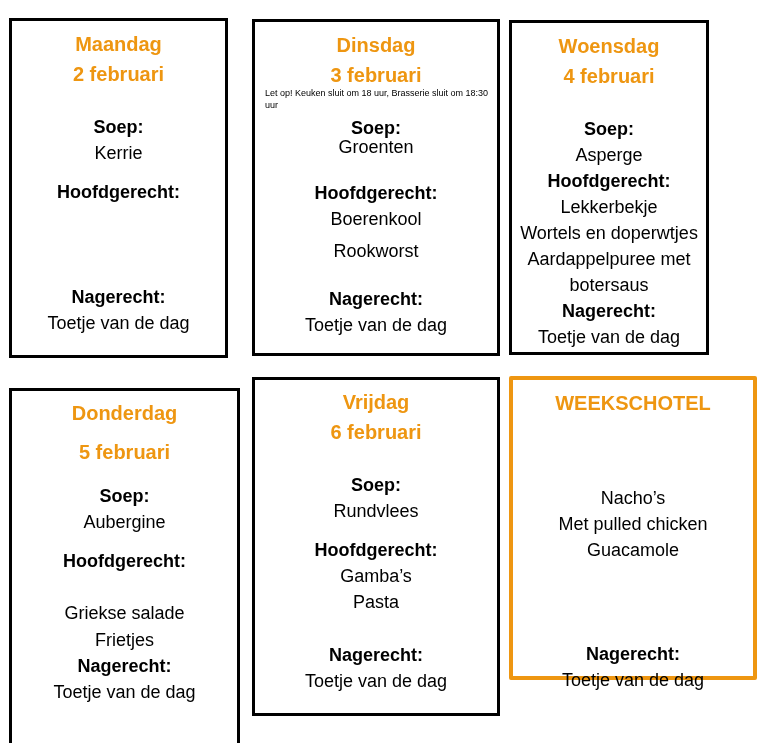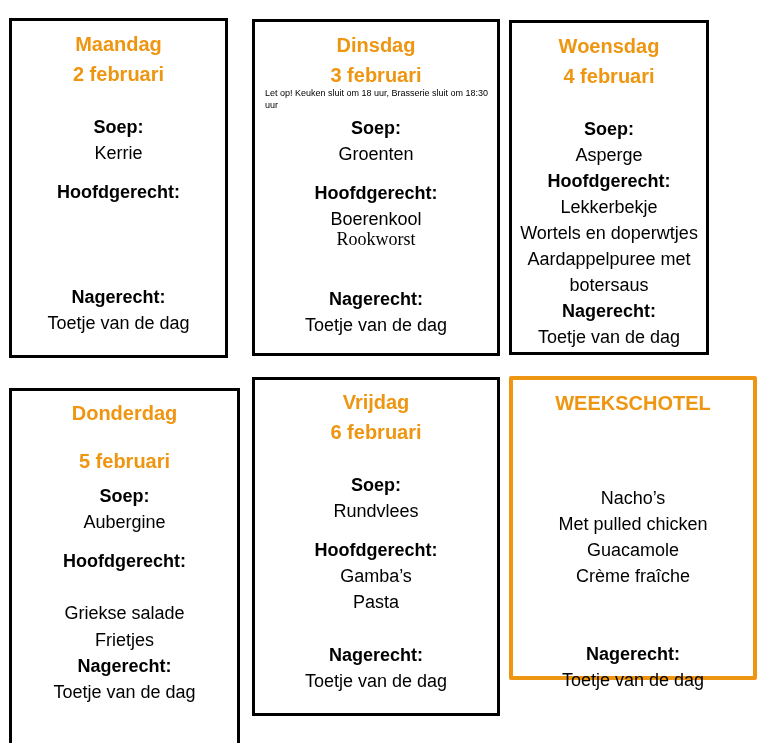--- a/index.html
+++ b/index.html
@@ -22,45 +22,45 @@
   <div class="ln lbl" style="top:162px;">Hoofdgerecht:</div>
   <div class="ln lbl" style="top:267px;">Nagerecht:</div>
   <div class="ln" style="top:293px;">Toetje van de dag</div>
 </div>
 
 <div class="card" style="left:252px;top:19px;width:248px;height:337px;">
   <div class="ln day" style="top:13px;">Dinsdag</div>
   <div class="ln day" style="top:43px;">3 februari</div>
   <div class="note" style="top:65px;">Let op! Keuken sluit om 18 uur, Brasserie sluit om 18:30 uur</div>
   <div class="ln lbl" style="top:97px;">Soep:</div>
-  <div class="ln" style="top:123px;">Groenten</div>
+  <div class="ln" style="top:116px;">Groenten</div>
   <div class="ln lbl" style="top:162px;">Hoofdgerecht:</div>
   <div class="ln" style="top:188px;">Boerenkool</div>
-  <div class="ln" style="top:208px;font-family:Liberation Serif, serif;">Rookworst</div>
+  <div class="ln" style="top:220px;">Rookworst</div>
   <div class="ln lbl" style="top:268px;">Nagerecht:</div>
   <div class="ln" style="top:294px;">Toetje van de dag</div>
 </div>
 
 <div class="card" style="left:509px;top:20px;width:200px;height:335px;">
   <div class="ln day" style="top:13px;">Woensdag</div>
   <div class="ln day" style="top:43px;">4 februari</div>
   <div class="ln lbl" style="top:97px;">Soep:</div>
   <div class="ln" style="top:123px;">Asperge</div>
   <div class="ln lbl" style="top:149px;">Hoofdgerecht:</div>
   <div class="ln" style="top:175px;">Lekkerbekje</div>
   <div class="ln" style="top:201px;">Wortels en doperwtjes</div>
   <div class="ln" style="top:227px;">Aardappelpuree met</div>
   <div class="ln" style="top:253px;">botersaus</div>
   <div class="ln lbl" style="top:279px;">Nagerecht:</div>
   <div class="ln" style="top:305px;">Toetje van de dag</div>
 </div>
 
 <div class="card" style="left:9px;top:377px;width:231px;height:425px;margin-top:11px;">
   <div class="ln day" style="top:12px;">Donderdag</div>
-  <div class="ln day" style="top:60px;">5 februari</div>
+  <div class="ln day" style="top:51px;">5 februari</div>
   <div class="ln lbl" style="top:96px;">Soep:</div>
   <div class="ln" style="top:122px;">Aubergine</div>
   <div class="ln lbl" style="top:161px;">Hoofdgerecht:</div>
   <div class="ln" style="top:213px;">Griekse salade</div>
   <div class="ln" style="top:240px;">Frietjes</div>
   <div class="ln lbl" style="top:266px;">Nagerecht:</div>
   <div class="ln" style="top:292px;">Toetje van de dag</div>
 </div>
 
 <div class="card" style="left:252px;top:377px;width:248px;height:339px;">
@@ -73,16 +73,15 @@
   <div class="ln" style="top:213px;">Pasta</div>
   <div class="ln lbl" style="top:266px;">Nagerecht:</div>
   <div class="ln" style="top:292px;">Toetje van de dag</div>
 </div>
 
 <div class="card special" style="left:509px;top:376px;width:248px;height:304px;">
   <div class="ln day" style="top:13px;">WEEKSCHOTEL</div>
   <div class="ln" style="top:109px;">Nacho’s</div>
   <div class="ln" style="top:135px;">Met pulled chicken</div>
   <div class="ln" style="top:161px;">Guacamole</div>
-  <div class="ln" style="top:187px;">Crème fraîche</div>
   <div class="ln lbl" style="top:265px;">Nagerecht:</div>
   <div class="ln" style="top:291px;">Toetje van de dag</div>
 </div>
 
 </body></html>

